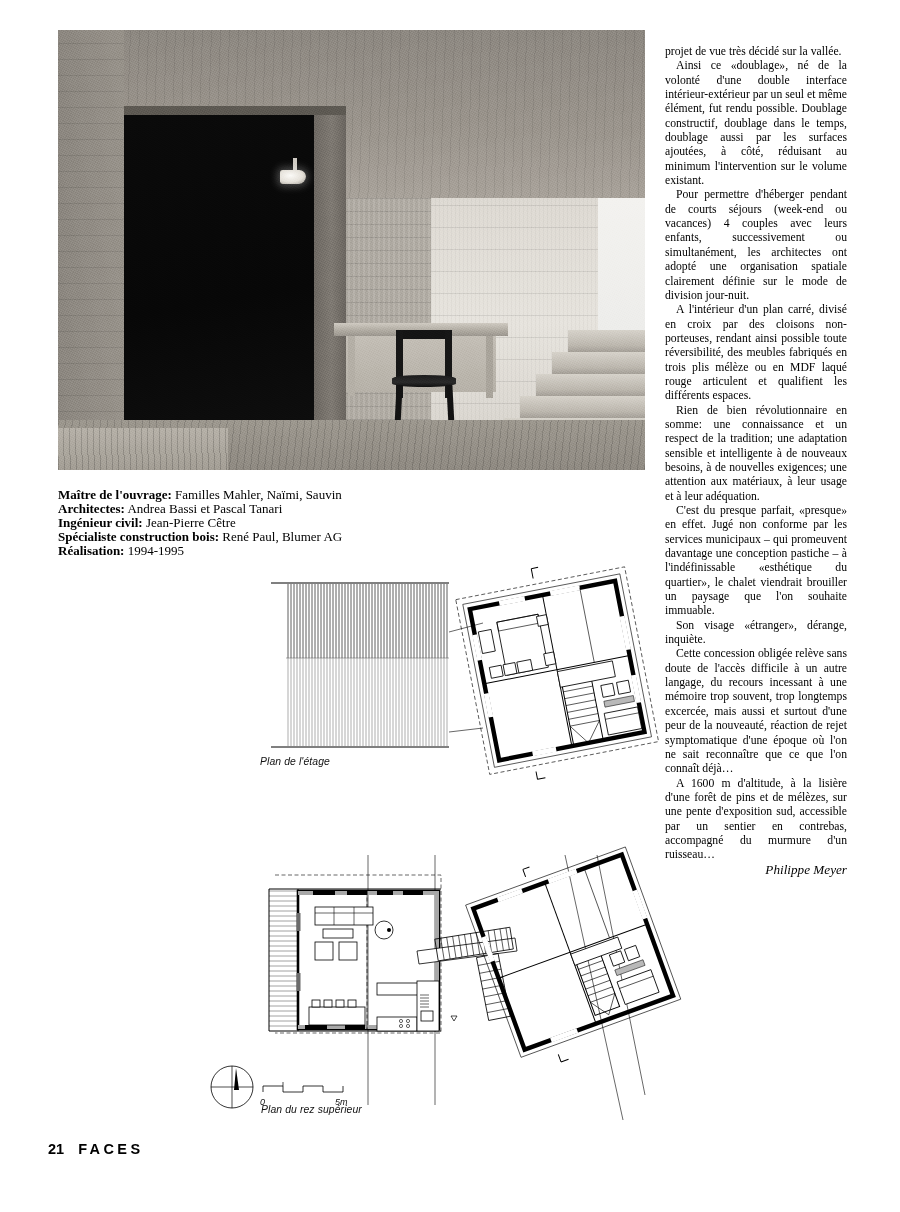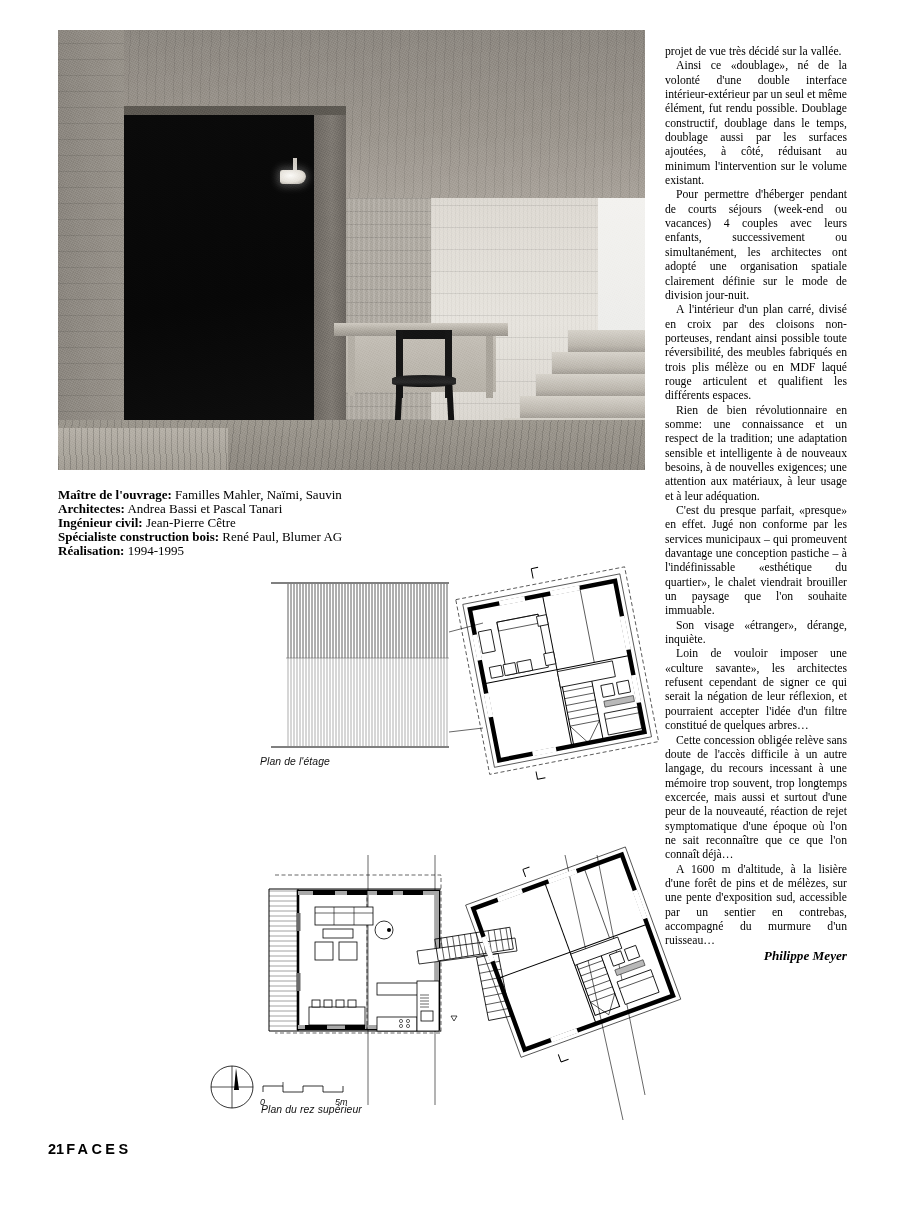--- a/index.html
+++ b/index.html
@@ -150,31 +150,31 @@
   .col{
     position:absolute;left:665px;top:45px;width:182px;
     font-size:11.7px;line-height:14.35px;
     text-align:justify;text-justify:inter-word;
     hyphens:manual;
   }
   .col p{margin:0;text-indent:11px;}
   .col p.first{text-indent:0;}
   .sig{
     margin-top:16px;text-align:right;text-indent:0;
-    font-weight:bold;font-style:italic;font-size:13.2px;
+    font-weight:normal;font-style:italic;font-size:13.2px;
   }
 
   
   .footer{
     position:absolute;left:48px;top:1141px;
     font-family:"Liberation Sans",sans-serif;font-weight:bold;
     font-size:14.5px;
   }
   .footer .pg{letter-spacing:0;}
-  .footer .bn{letter-spacing:3.4px;margin-left:2px;}
+  .footer .bn{letter-spacing:3.4px;margin-left:14px;}
 </style>
 </head>
 <body>
 
 <div class="page">
 
   <div class="photo">
     <div class="ph-layer ph-backwall"></div>
     <div class="ph-layer ph-ceiling"></div>
     <div class="ph-layer ph-rightwall"></div>
@@ -619,21 +619,20 @@
   </div>
 
   <div class="col">
     <p class="first">projet de vue très décidé sur la vallée.</p>
     <p>Ainsi ce «doublage», né de la volonté d'une double interface intérieur-extérieur par un seul et même élément, fut rendu possible. Doublage constructif, doublage dans le temps, doublage aussi par les surfaces ajoutées, à côté, réduisant au minimum l'intervention sur le volume existant.</p>
     <p>Pour permettre d'héberger pendant de courts séjours (week-end ou vacances) 4 couples avec leurs enfants, successivement ou simultanément, les architectes ont adopté une organisation spatiale clairement définie sur le mode de division jour-nuit.</p>
     <p>A l'intérieur d'un plan carré, divisé en croix par des cloisons non-porteuses, rendant ainsi possible toute réversibilité, des meubles fabriqués en trois plis mélèze ou en MDF laqué rouge articulent et qualifient les différents espaces.</p>
     <p>Rien de bien révolutionnaire en somme: une connaissance et un respect de la tradition; une adaptation sensible et intelligente à de nouveaux besoins, à de nouvelles exigences; une attention aux matériaux, à leur usage et à leur adéquation.</p>
     <p>C'est du presque parfait, «presque» en effet. Jugé non conforme par les services municipaux – qui promeuvent davantage une conception pastiche – à l'indéfinissable «esthétique du quartier», le chalet viendrait brouiller un paysage que l'on souhaite immuable.</p>
     <p>Son visage «étranger», dérange, inquiète.</p>
-    <p>Loin de vouloir imposer une «culture savante», les architectes refusent cependant de signer ce qui serait la négation de leur réflexion, et pourraient accepter l'idée d'un filtre constitué de quelques arbres…</p>
     <p>Cette concession obligée relève sans doute de l'accès difficile à un autre langage, du recours incessant à une mémoire trop souvent, trop longtemps excercée, mais aussi et surtout d'une peur de la nouveauté, réaction de rejet symptomatique d'une époque où l'on ne sait reconnaître que ce que l'on connaît déjà…</p>
     <p>A 1600 m d'altitude, à la lisière d'une forêt de pins et de mélèzes, sur une pente d'exposition sud, accessible par un sentier en contrebas, accompagné du murmure d'un ruisseau…</p>
     <p class="sig">Philippe Meyer</p>
   </div>
 
   <div class="footer">
     <span class="pg">21</span><span class="bn">FACES</span>
   </div>
 
 </div>

